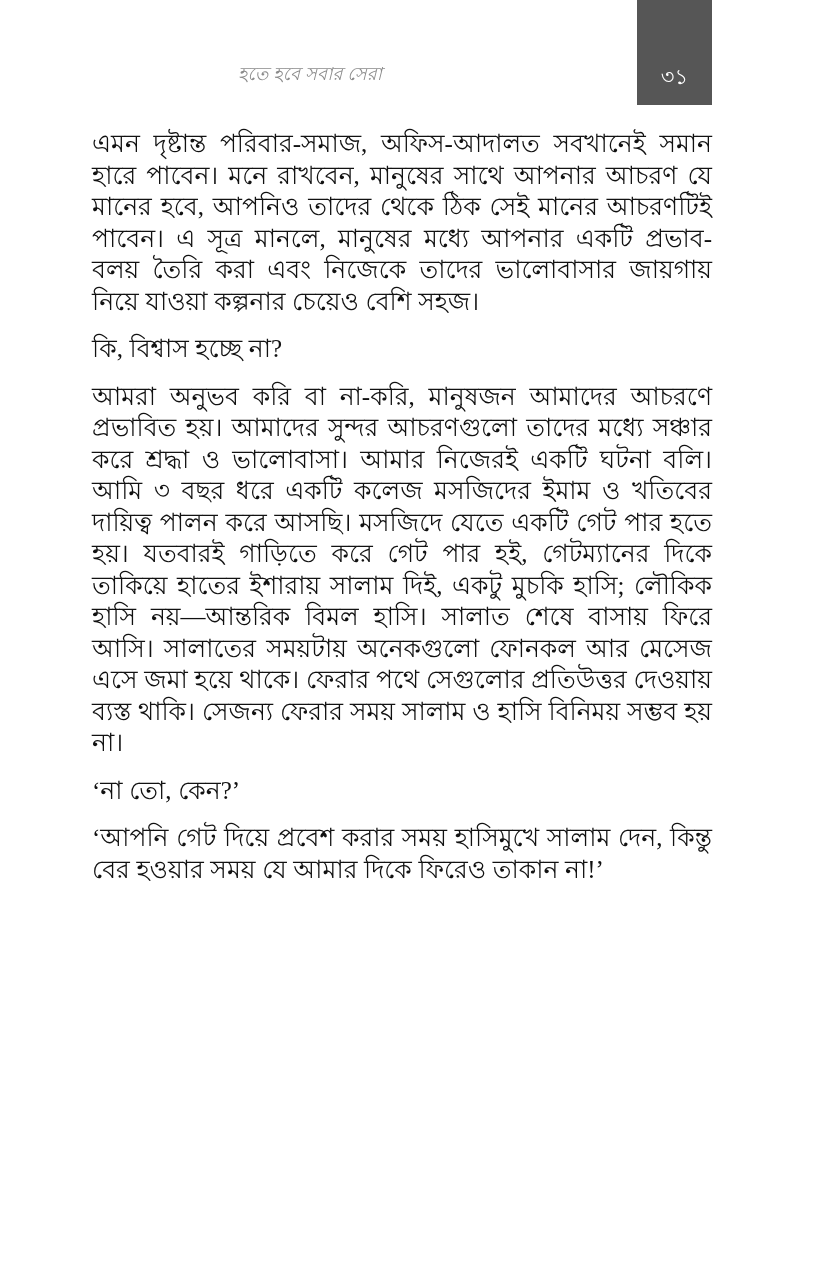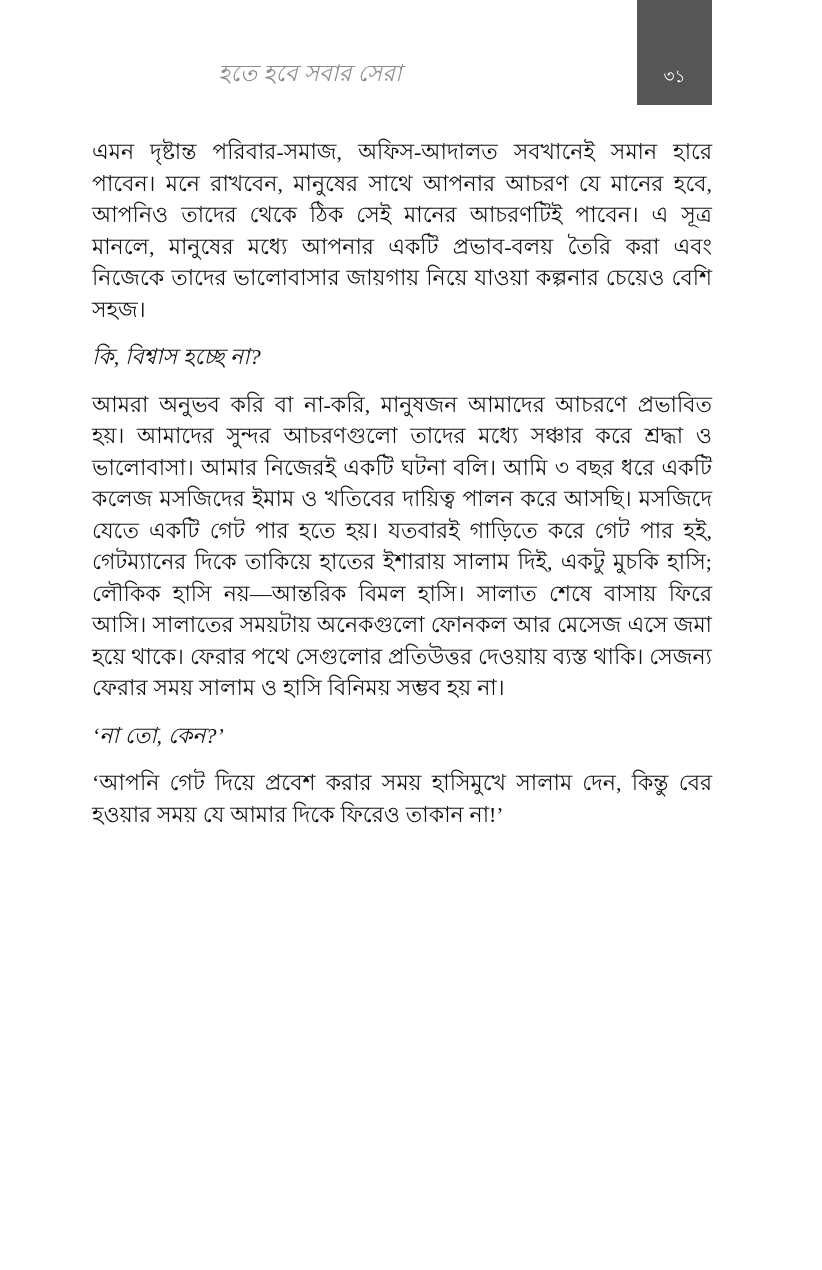--- a/index.html
+++ b/index.html
@@ -28,21 +28,21 @@
     height: 108px;
   }
 
   .header-title {
     position: absolute;
     left: 0;
     top: 62px;
     width: 620px;
     text-align: center;
     font-style: italic;
-    font-size: 23px;
+    font-size: 18px;
     line-height: 24px;
     color: #8b8b8b;
     letter-spacing: 0.2px;
     white-space: nowrap;
   }
 
   .page-number-box {
     position: absolute;
     left: 637px;
     top: 0;
@@ -51,52 +51,51 @@
     background: #565656;
   }
 
   .page-number {
     position: absolute;
     left: 0;
     right: 0;
     bottom: 16px;
     text-align: center;
     color: #ffffff;
-    font-size: 17px;
+    font-size: 21px;
     line-height: 24px;
     font-family: "Liberation Sans", "DejaVu Sans", sans-serif;
   }
 
   
   .text-column {
     position: absolute;
     left: 92px;
     top: 128px;
     width: 620px;
   }
 
   .para {
-    margin: 8px 0 16px 0;
-    font-size: 22px;
+    margin: 0 0 16px 0;
+    font-size: 25px;
     line-height: 31.5px;
     color: #111111;
     text-align: justify;
     text-justify: inter-word;
     word-spacing: 0.4px;
     hyphens: none;
   }
 
   .para:last-child {
     margin-bottom: 0;
   }
 
   
   .para.short {
     text-align: left;
-    font-style: italic;
   }
 </style>
 </head>
 <body>
 
 <div class="page">
 
   <div class="page-header">
     <div class="header-title">হতে হবে সবার সেরা</div>
 

